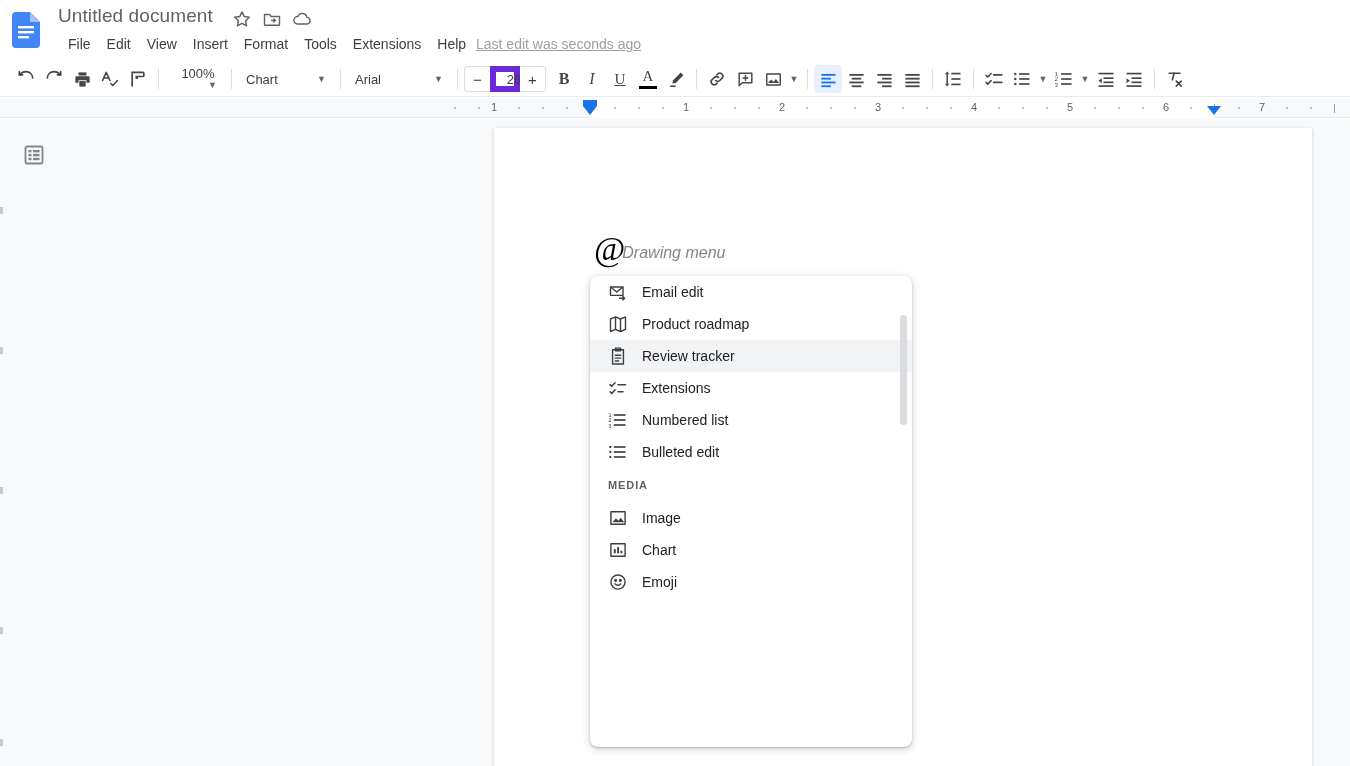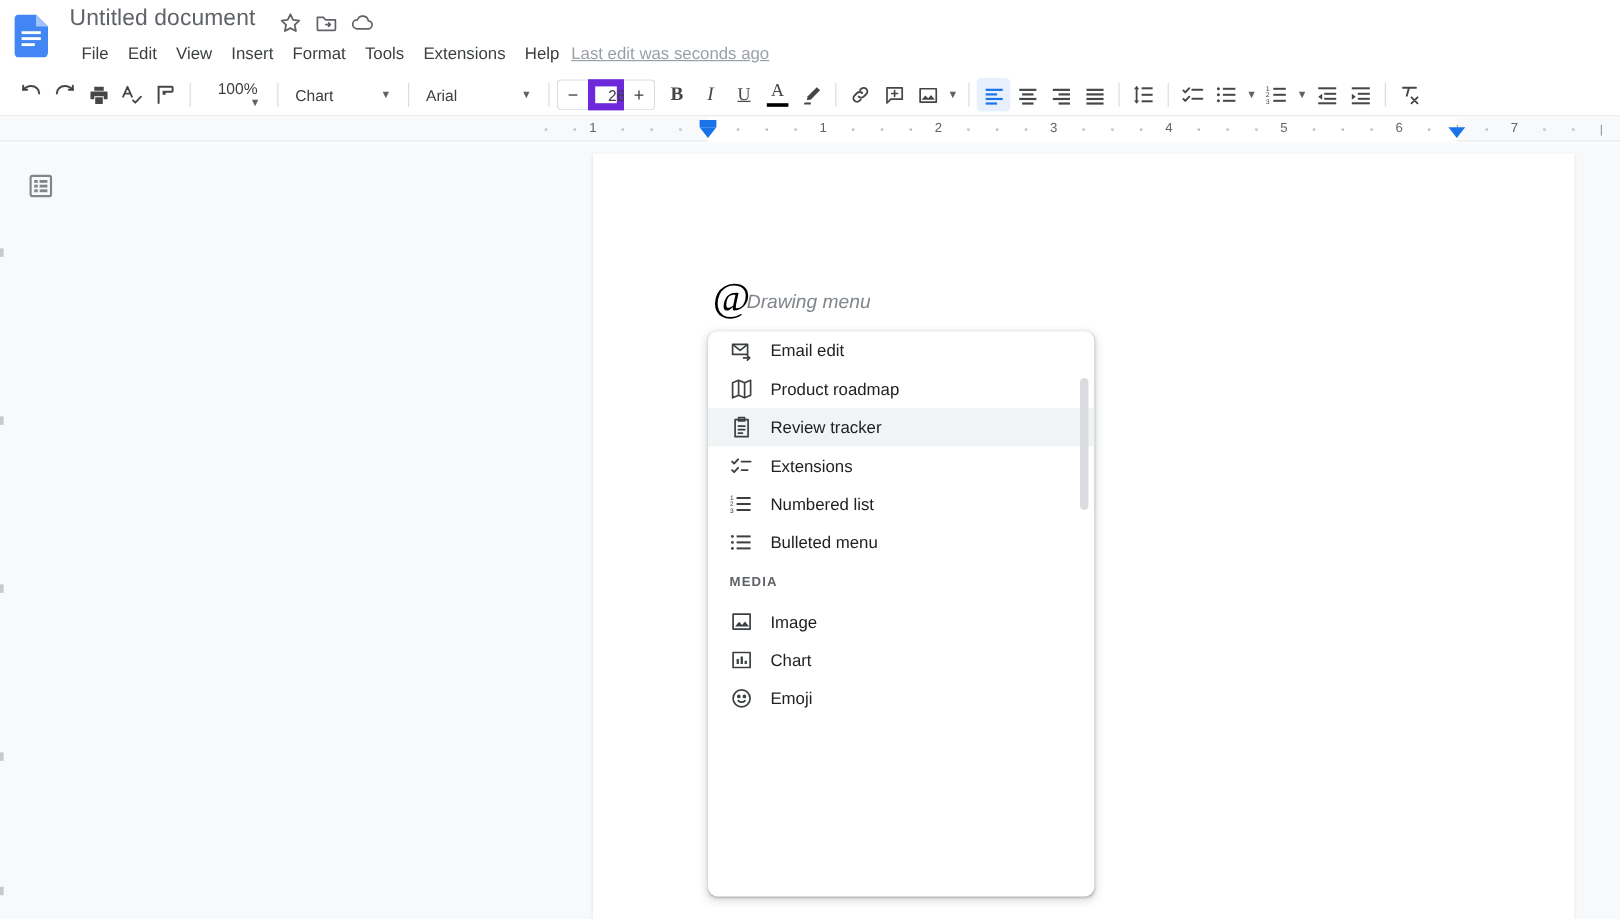--- a/index.html
+++ b/index.html
@@ -545,21 +545,21 @@
     <span class="ico">
       <svg width="20" height="20" viewBox="0 0 24 24" fill="currentColor">
         <circle cx="2.8" cy="6" r="1.4"></circle>
           <circle cx="2.8" cy="12" r="1.4"></circle>
           <circle cx="2.8" cy="18" r="1.4"></circle>
         <rect x="7" y="5" width="14" height="2"></rect>
           <rect x="7" y="11" width="14" height="2"></rect>
           <rect x="7" y="17" width="14" height="2"></rect>
       </svg>
     </span>
-    <span class="lbl">Bulleted menu</span>
+    <span class="lbl">Bulleted edit</span>
   </div>
 
   <div class="sect-head">
     <span>MEDIA</span>
   </div>
 
   <div class="mrow">
     <span class="ico">
       <svg width="20" height="20" viewBox="0 0 24 24" fill="none" stroke="currentColor" stroke-width="1.7" stroke-linejoin="round">
         <rect x="3.5" y="4.5" width="17" height="15"></rect>

